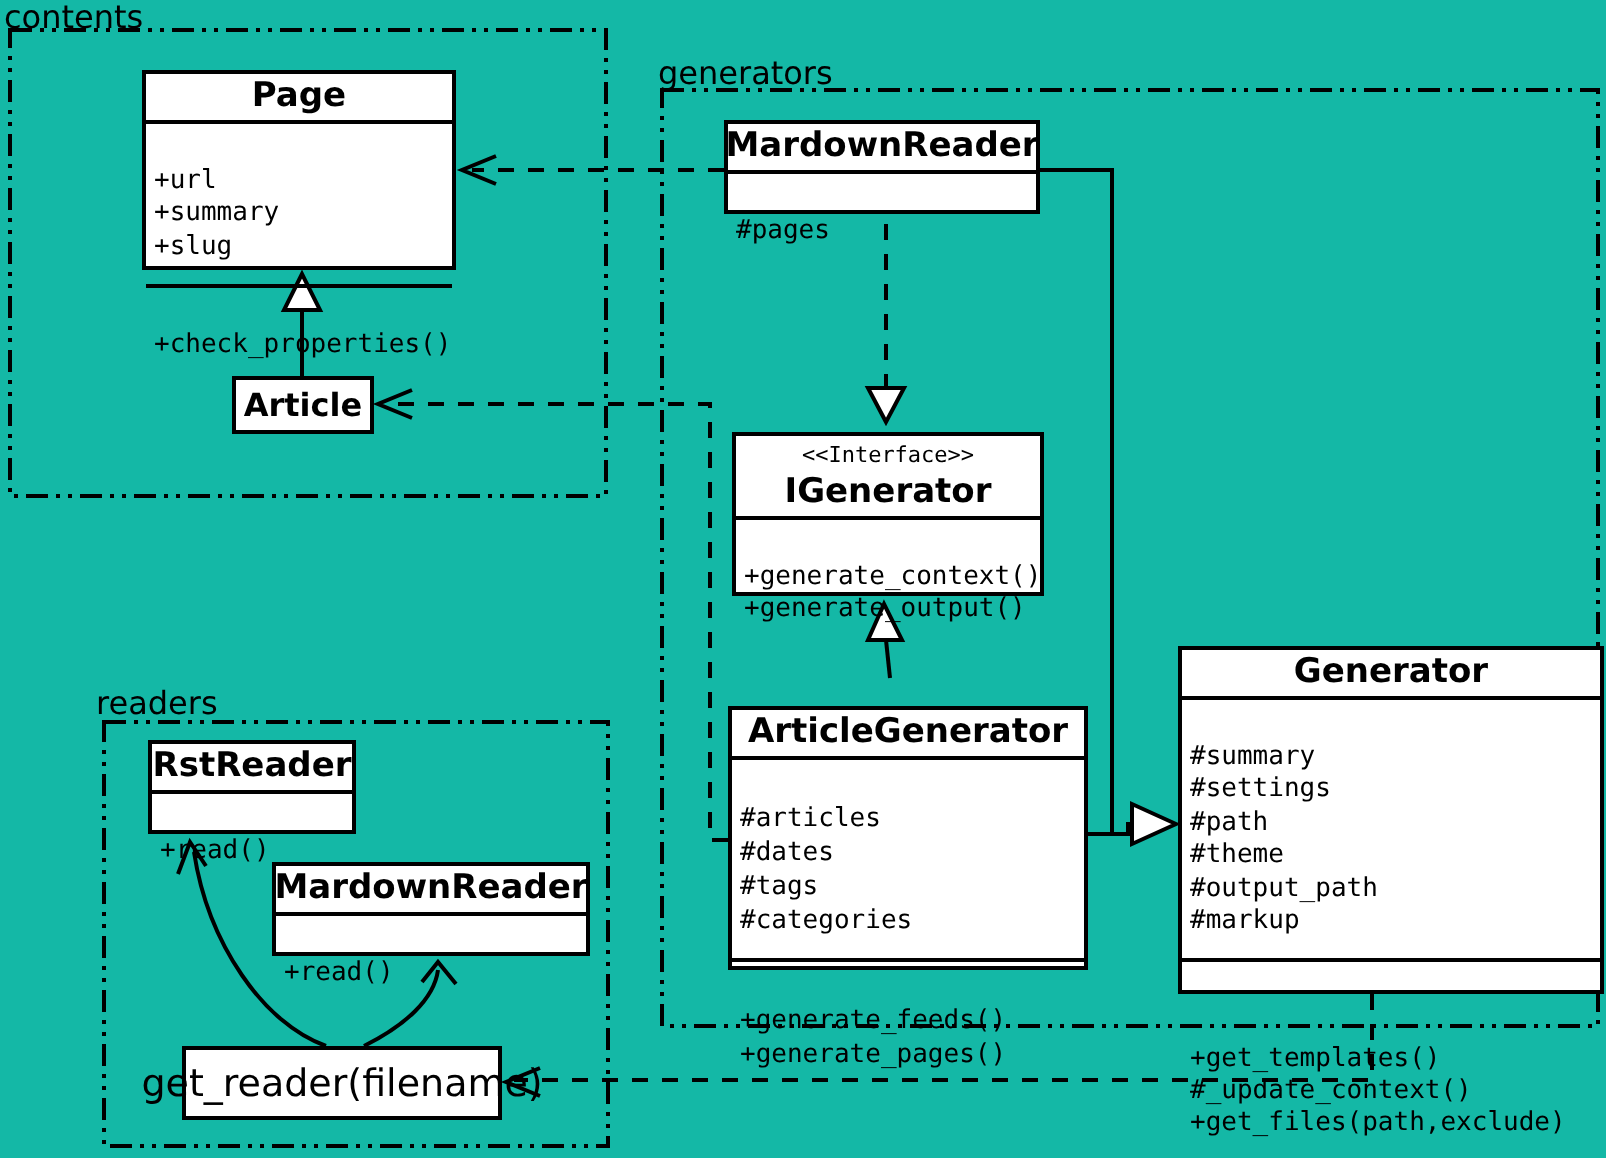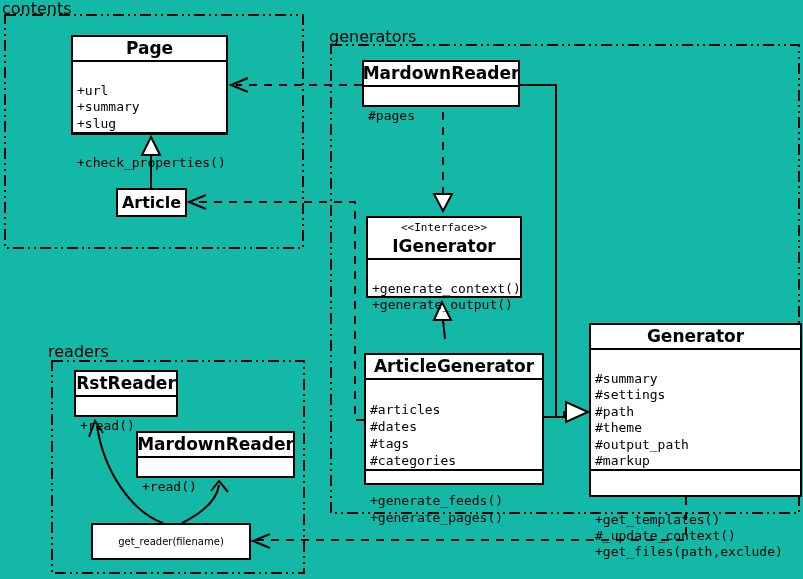--- a/index.html
+++ b/index.html
@@ -8,25 +8,25 @@
   svg.layer{position:absolute;left:0;top:0;pointer-events:none;}
   .pkg-label{position:absolute;font-size:16px;line-height:18px;color:#000;white-space:nowrap;}
   .uml-class{position:absolute;background:#fff;border:2px solid #000;box-sizing:border-box;
              display:flex;flex-direction:column;gap:20px;}
   .uml-title{font-weight:bold;font-size:17px;line-height:21px;text-align:center;
              border-bottom:2px solid #000;padding:1px 3px;flex:0 0 auto;
              display:flex;flex-direction:column;align-items:center;justify-content:center;}
   .uml-title.no-sep{border-bottom:none;flex:1 1 auto;}
   .stereotype{font-family:"DejaVu Sans Mono",monospace;font-weight:normal;font-size:11px;line-height:17px;}
   .uml-rows{font-family:"DejaVu Sans Mono",monospace;font-size:13px;line-height:16.4px;
-            padding:1px 2px 0 4px;white-space:nowrap;}
+            padding:1px 2px 10px 4px;white-space:nowrap;}
   .uml-rows.attrs{border-bottom:2px solid #000;flex:0 0 auto;}
   .uml-rows.methods{flex:1 1 auto;}
   .plain-box{position:absolute;background:#fff;border:2px solid #000;box-sizing:border-box;
-             display:flex;align-items:center;justify-content:center;font-size:10px;white-space:nowrap;}
+             display:flex;align-items:center;justify-content:center;font-size:19px;white-space:nowrap;}
 </style>
 </head>
 <body>
 
 <div class="stage">
 
   <svg class="layer" width="803" height="579" viewBox="0 0 803 579">
 
     
     <g stroke="#000" stroke-width="2" fill="none" stroke-dasharray="11 4 2 4 2 4">

